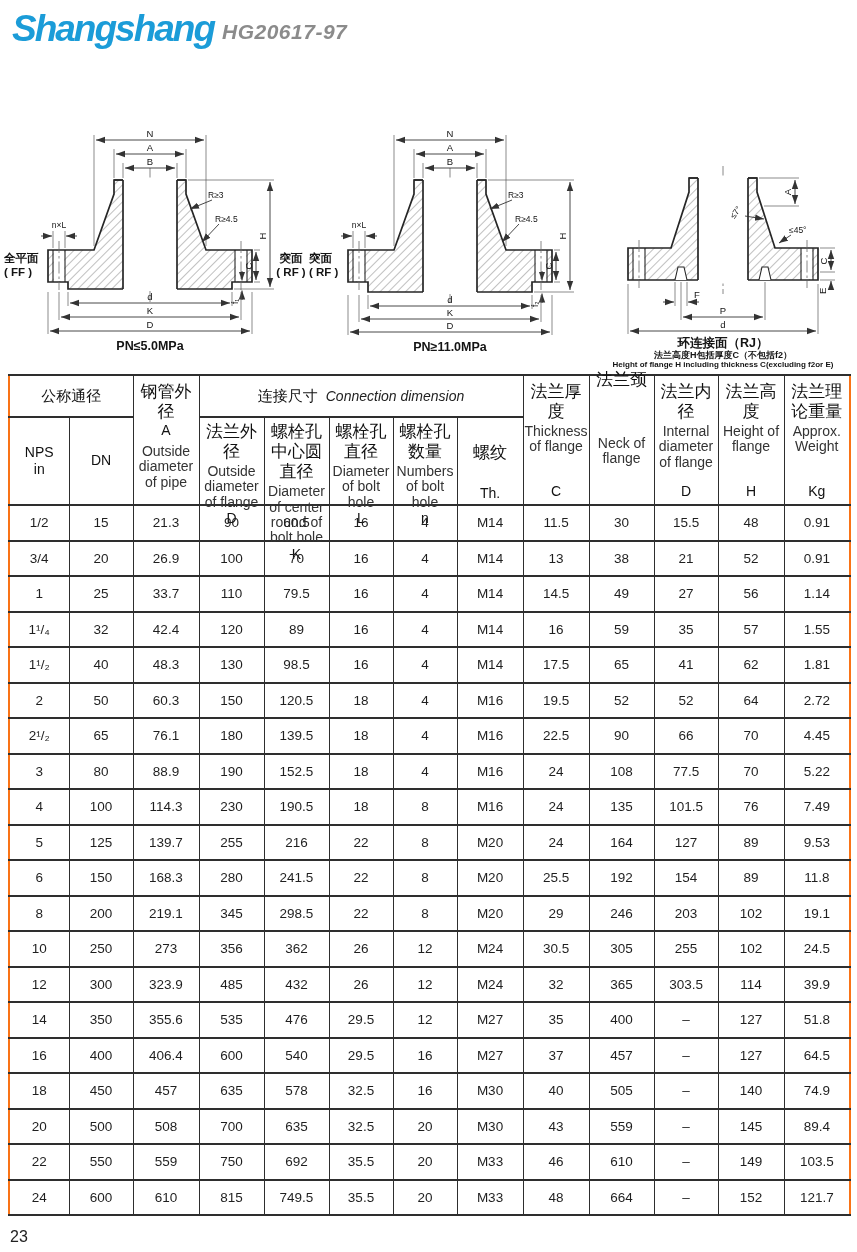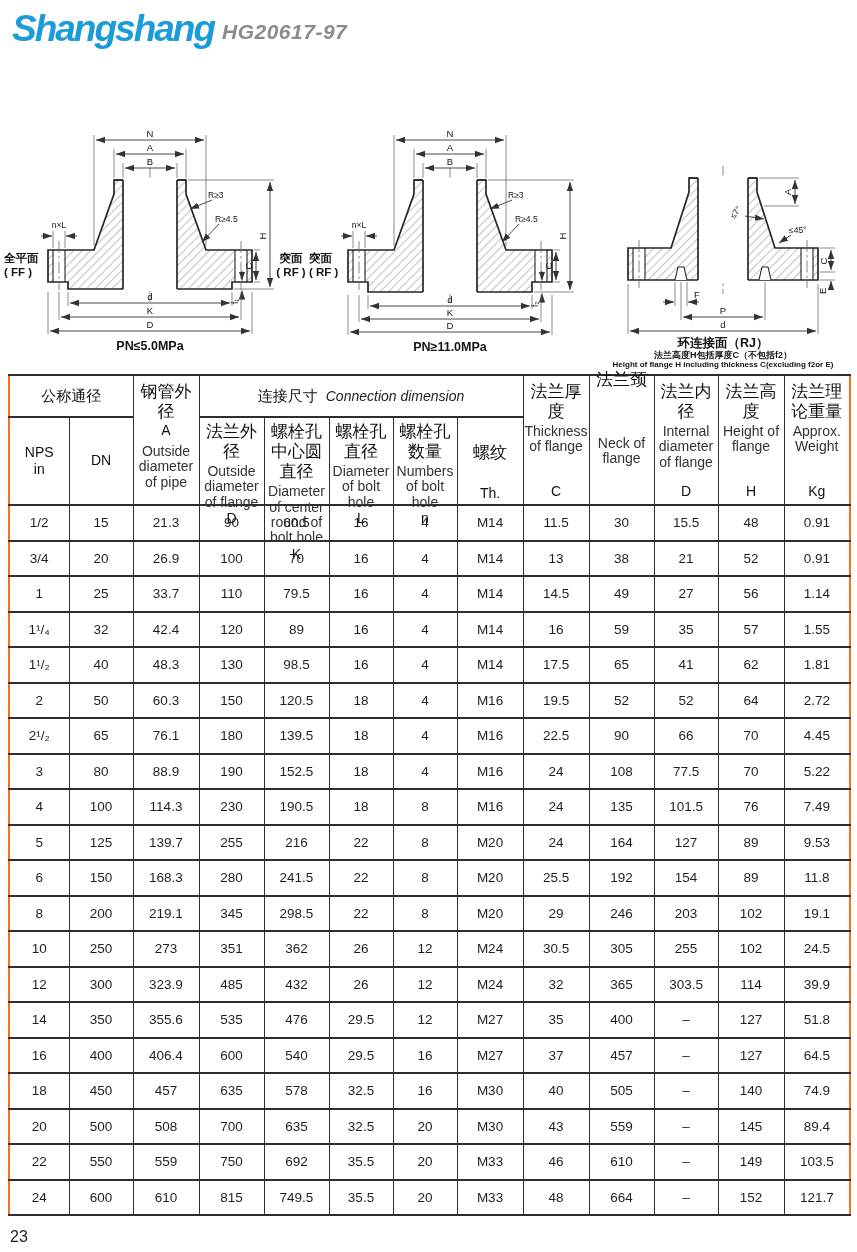--- a/index.html
+++ b/index.html
@@ -553,21 +553,21 @@
           <td>29</td>
           <td>246</td>
           <td>203</td>
           <td>102</td>
           <td>19.1</td>
         </tr>
         <tr>
           <td>10</td>
           <td>250</td>
           <td>273</td>
-          <td>351</td>
+          <td>356</td>
           <td>362</td>
           <td>26</td>
           <td>12</td>
           <td>M24</td>
           <td>30.5</td>
           <td>305</td>
           <td>255</td>
           <td>102</td>
           <td>24.5</td>
         </tr>

